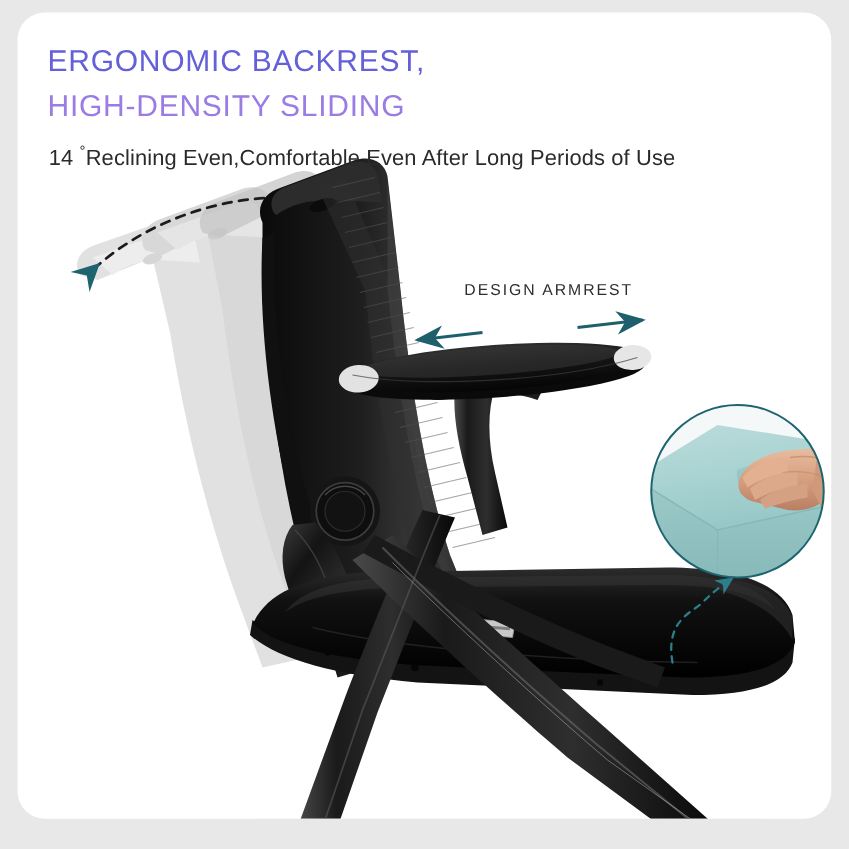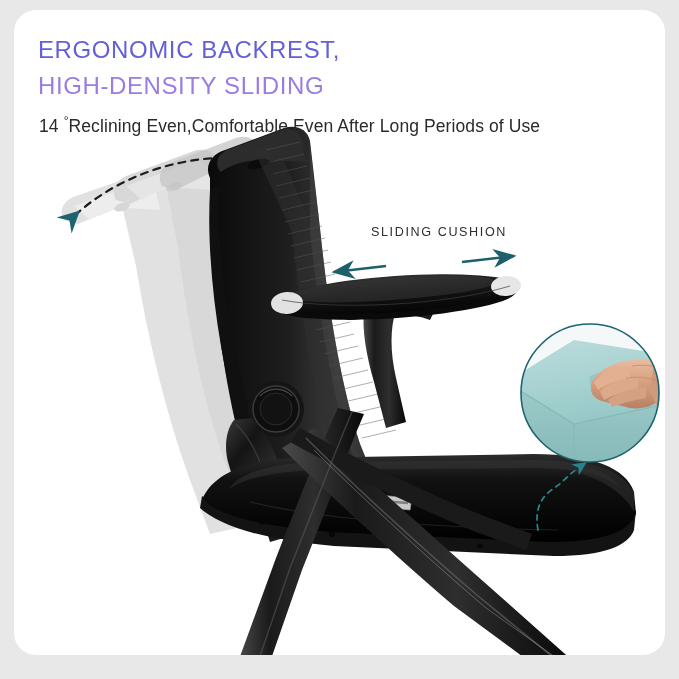--- a/index.html
+++ b/index.html
@@ -324,17 +324,17 @@
     <div id="headline">
       <div class="h-line" id="h-line-1">ERGONOMIC BACKREST,</div>
       <div class="h-line" id="h-line-2">HIGH-DENSITY SLIDING</div>
     </div>
 
     <div id="subhead">
       <span>14 </span><span class="deg">°</span><span>Reclining Even,Comfortable Even After Long Periods of Use</span>
     </div>
 
     <div id="armrest-label">
-      <div>SLIDING CUSHION</div>
+      <div>DESIGN ARMREST</div>
     </div>
 
   </div>
 </div>
 
 </body></html>

